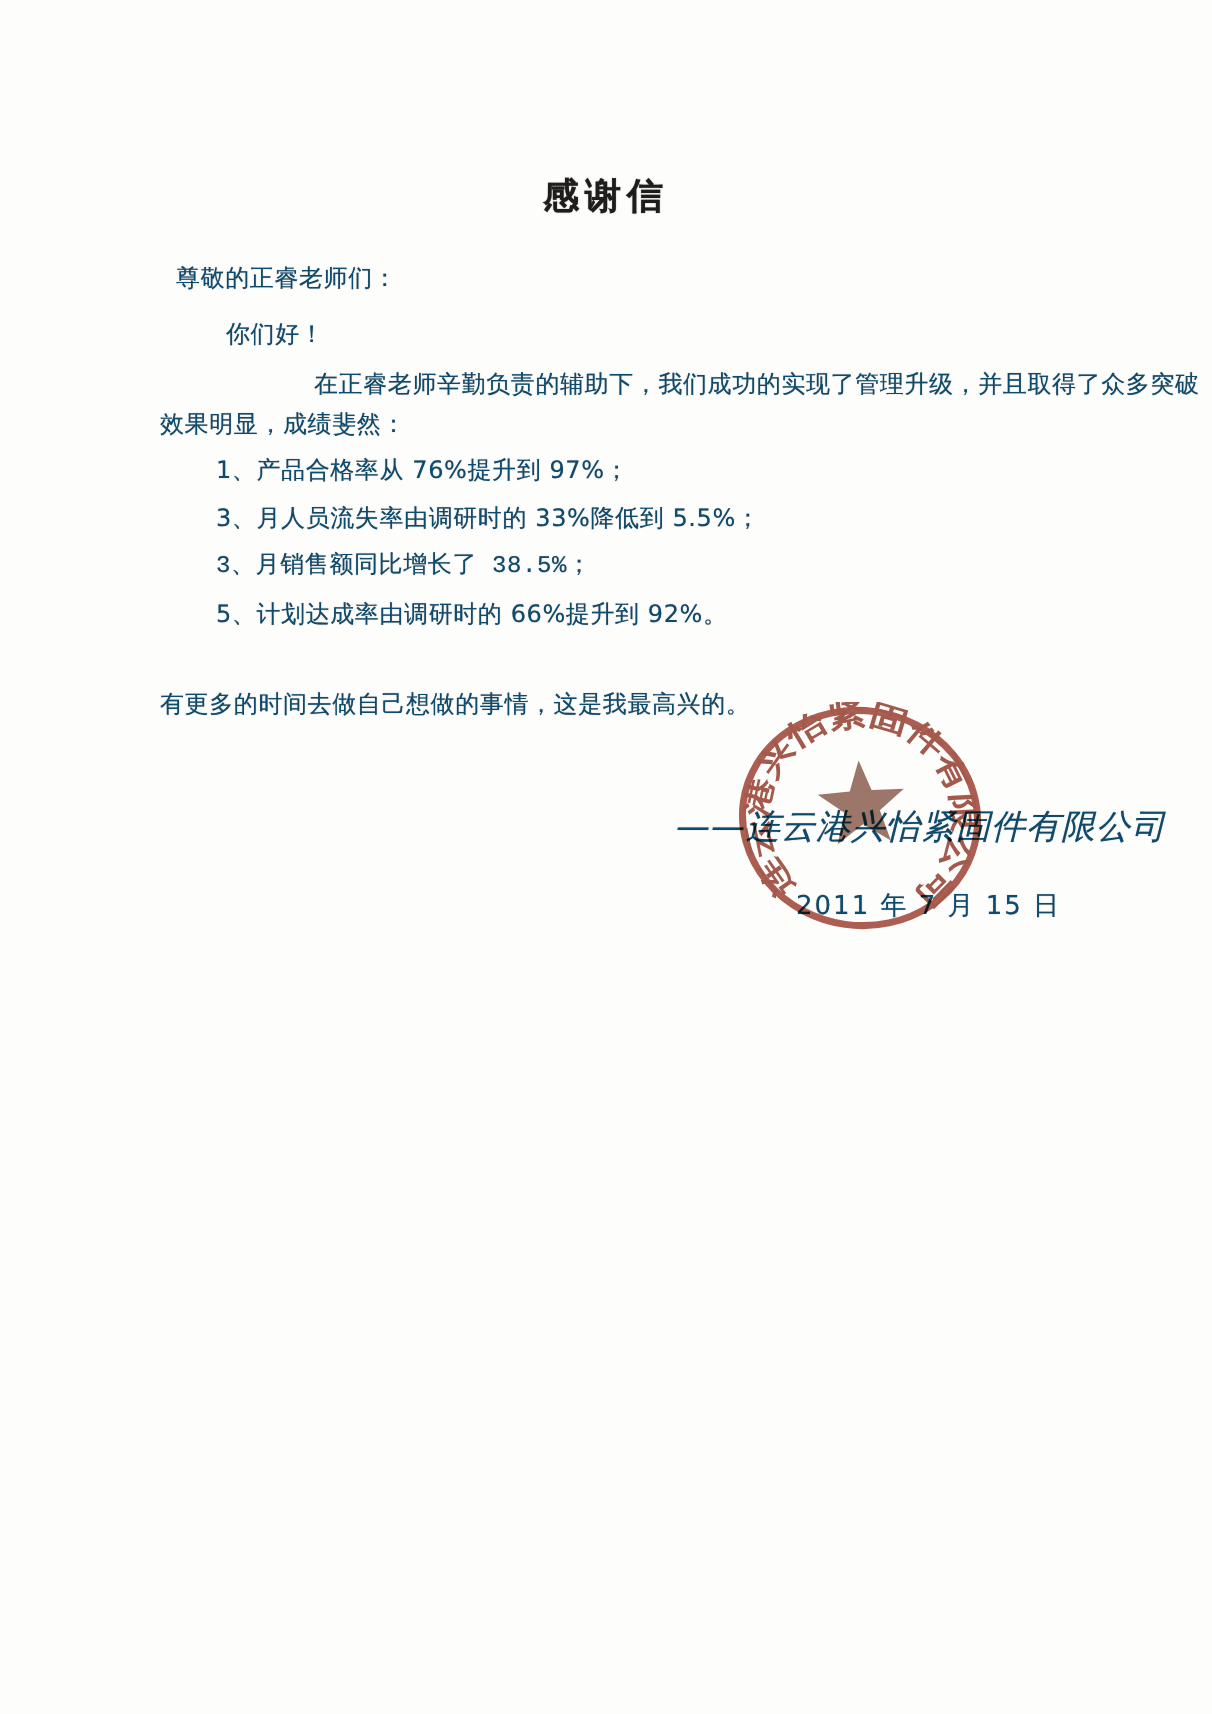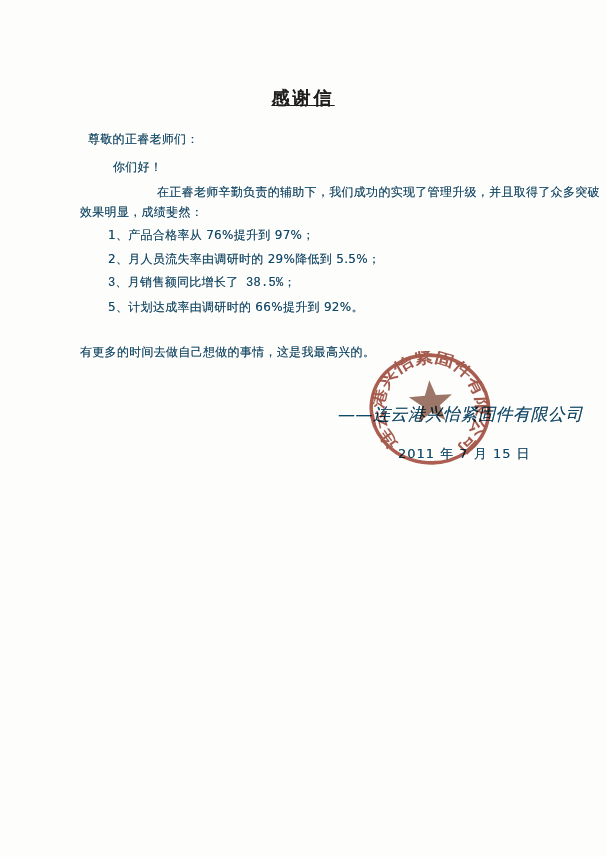--- a/index.html
+++ b/index.html
@@ -30,21 +30,20 @@
     position: absolute;
     top: 86px;
     left: 0;
     right: 0;
     text-align: center;
     font-size: 18px;
     font-weight: bold;
     letter-spacing: 3px;
     color: #1f1d1b;
     text-shadow: 0 0 0.6px rgba(31,29,27,0.6);
-    text-decoration: underline;
   }
   .salutation { top: 132px; left: 88px; }
   .greeting   { top: 160px; left: 113px; }
   .p1l1       { top: 185px; left: 113px; margin-left: 44px; }
   .p1l2       { top: 205px; left: 80px;  }
   .li1        { top: 228px; left: 108px; text-align: right; }
   .li2        { top: 252px; left: 108px; }
   .li3        { top: 276px; left: 108px; font-family: Liberation Mono, monospace; }
   .li4        { top: 300px; left: 108px; }
   .p2l1       { top: 322px; left: 106px; }
@@ -80,21 +79,21 @@
 
   <div class="title">感谢信</div>
 
   <div class="line salutation">尊敬的正睿老师们：</div>
   <div class="line greeting">你们好！</div>
 
   <div class="line p1l1">在正睿老师辛勤负责的辅助下，我们成功的实现了管理升级，并且取得了众多突破</div>
   <div class="line p1l2">效果明显，成绩斐然：</div>
 
   <div class="line li1">1、产品合格率从 76%提升到 97%；</div>
-  <div class="line li2">2、月人员流失率由调研时的 29%降低到 5.5%；</div>
+  <div class="line li2">3、月人员流失率由调研时的 33%降低到 5.5%；</div>
   <div class="line li3">3、月销售额同比增长了 38.5%；</div>
   <div class="line li4">5、计划达成率由调研时的 66%提升到 92%。</div>
 
   <div class="line p2l2">有更多的时间去做自己想做的事情，这是我最高兴的。</div>
 
   <div class="line signature">——连云港兴怡紧固件有限公司</div>
   <div class="line date">2011 年 7 月 15 日</div>
 
   <svg class="seal" viewBox="0 0 122 112" xmlns="http://www.w3.org/2000/svg">
     <g transform="rotate(8 61 56)" opacity="0.88">

